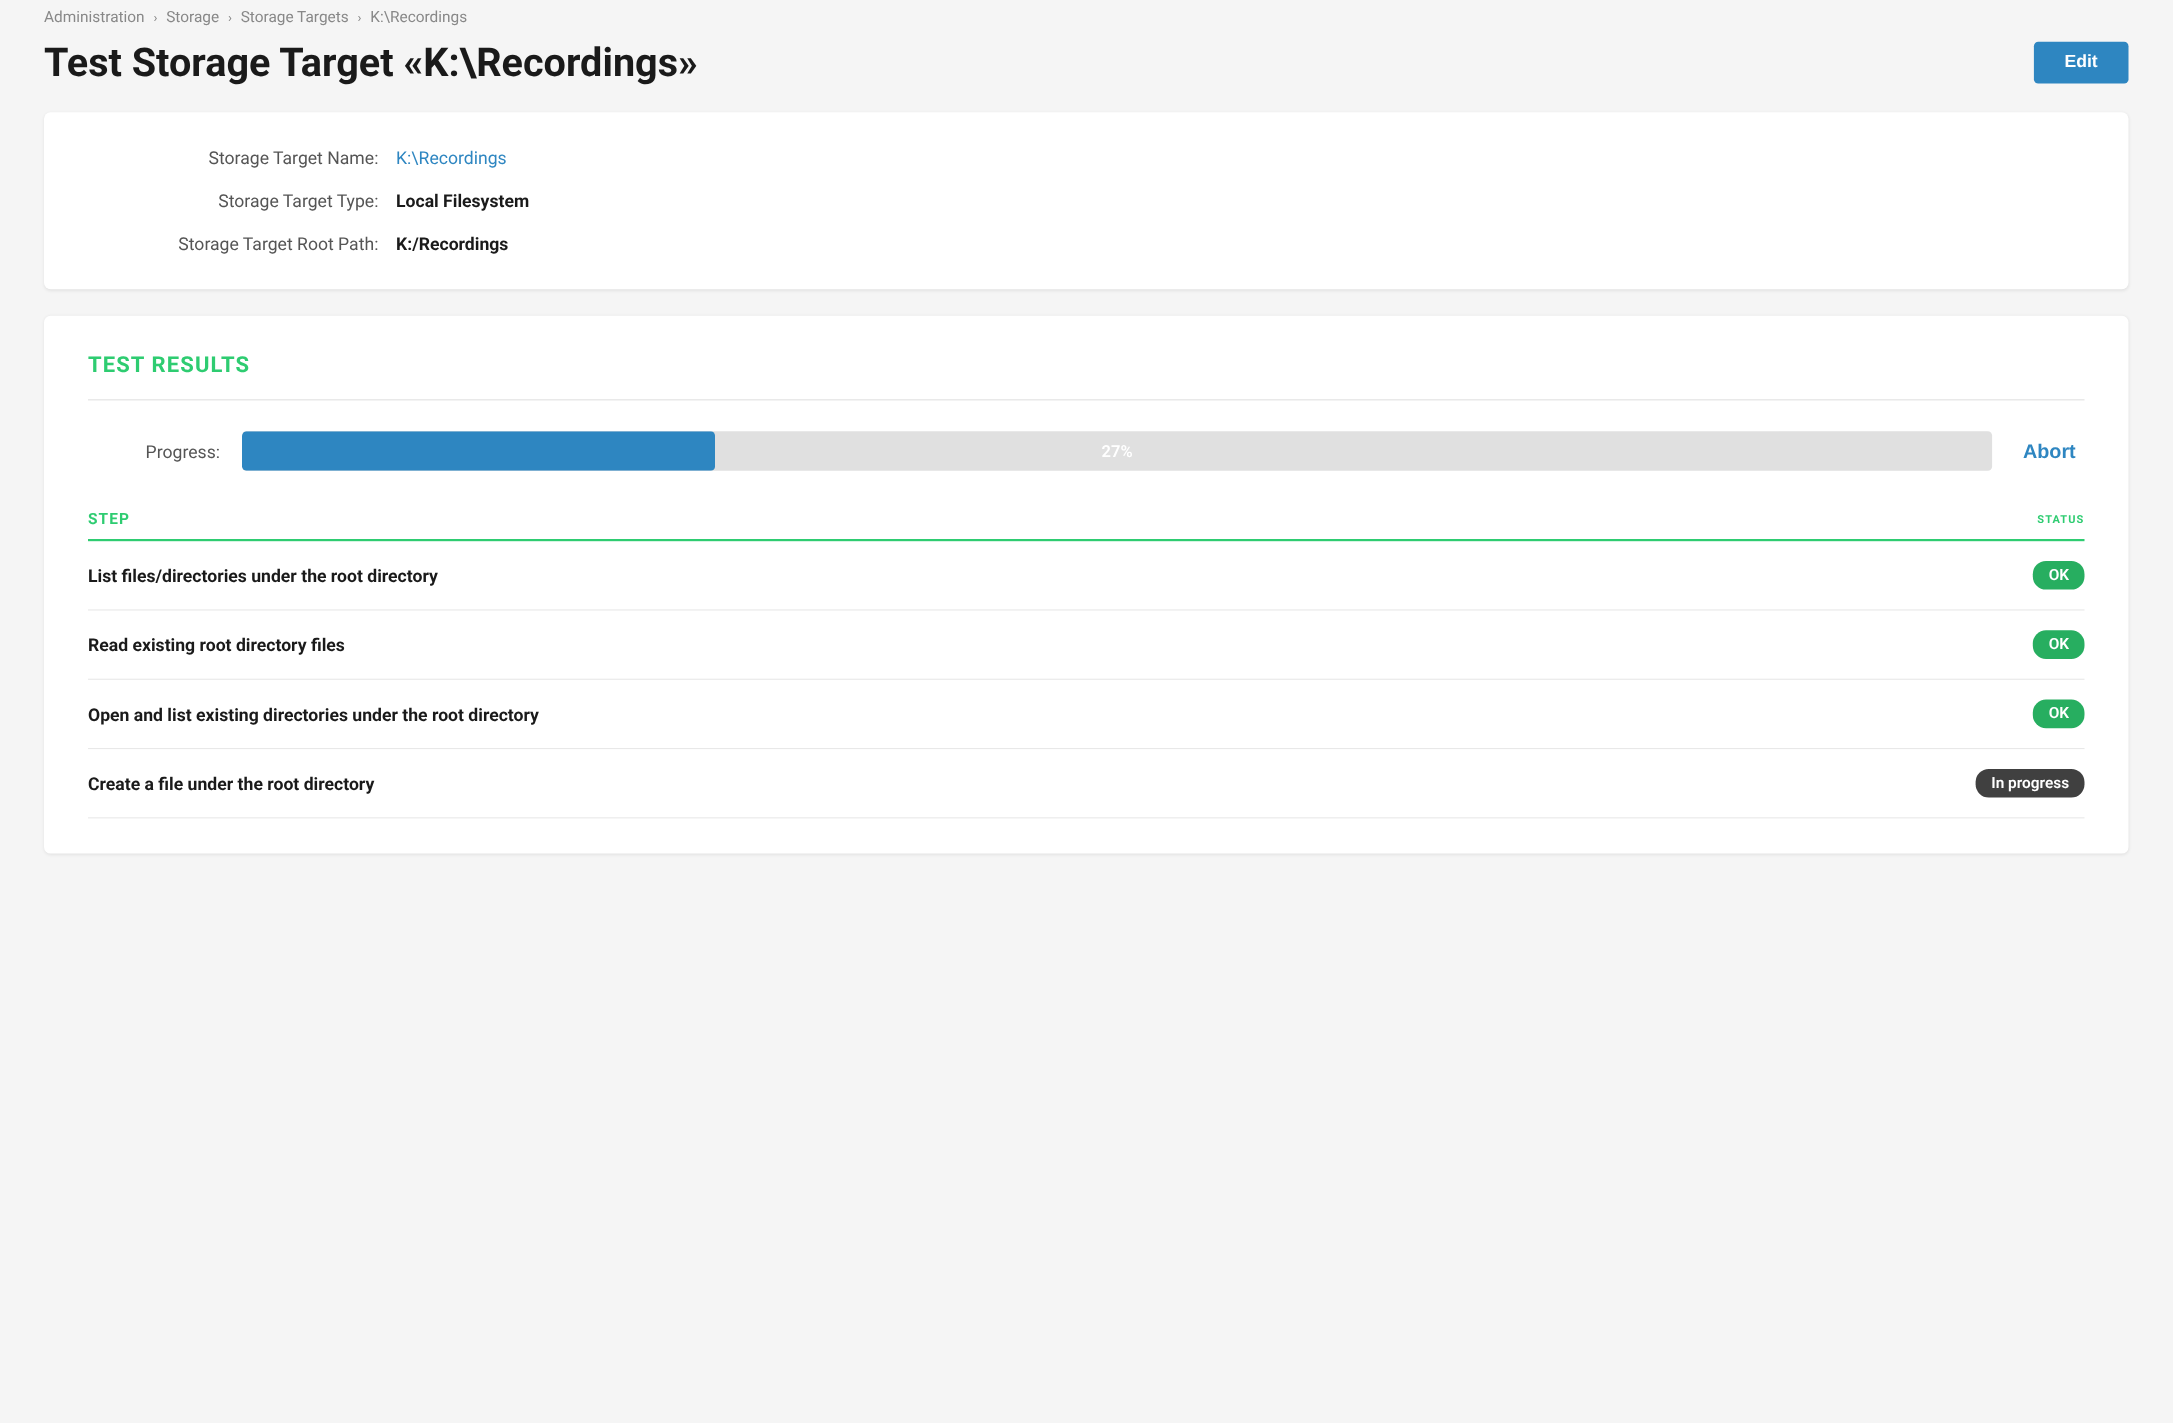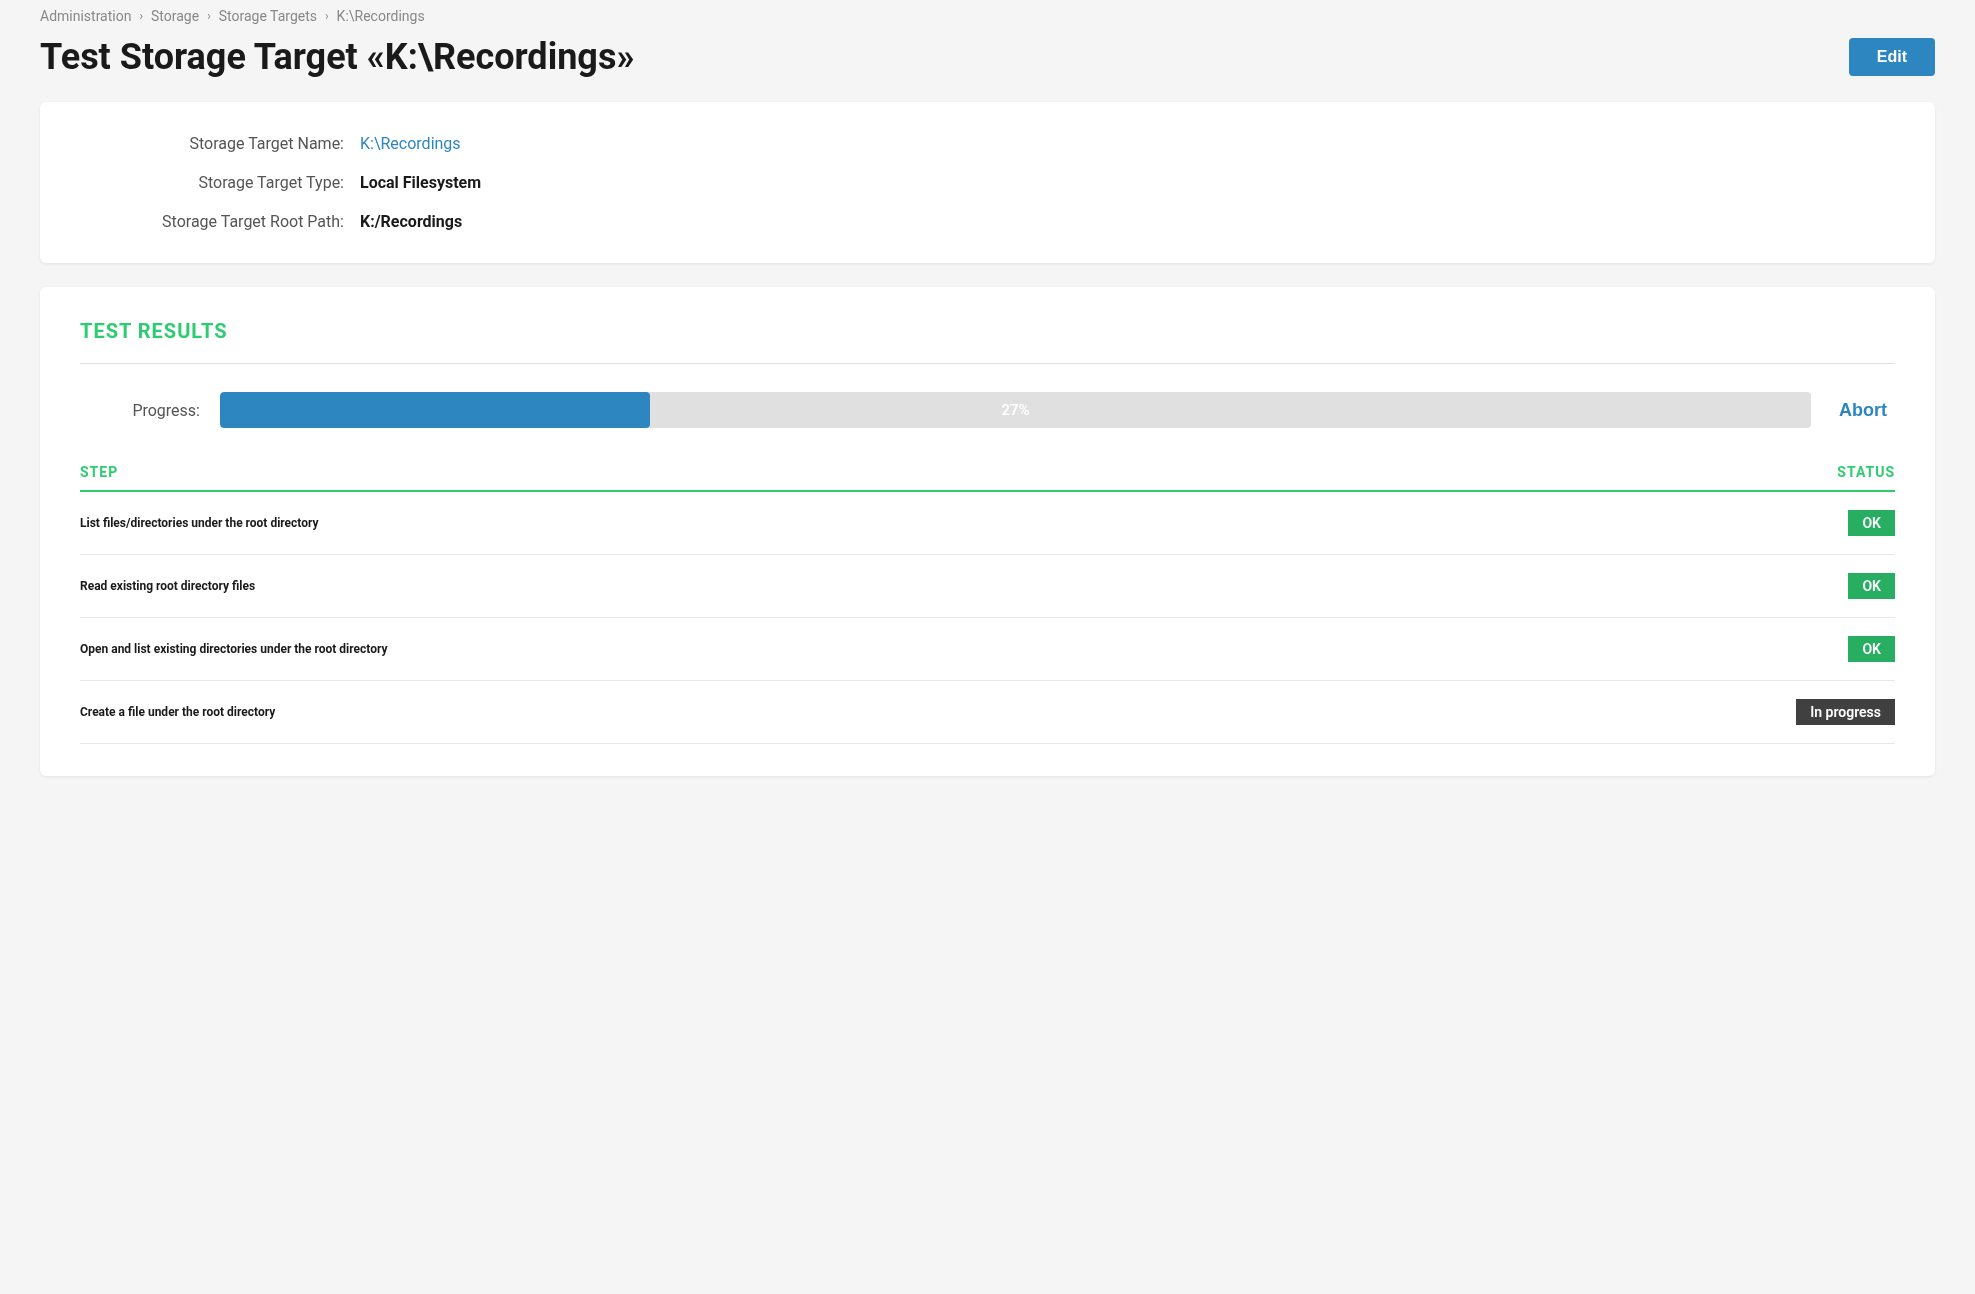--- a/index.html
+++ b/index.html
@@ -189,43 +189,43 @@
     }
 
     .steps-header-step {
       font-size: 14px;
       font-weight: 700;
       color: #2ecc71;
       letter-spacing: 1px;
     }
 
     .steps-header-status {
-      font-size: 14px;
+      font-size: 10px;
       font-weight: 700;
       color: #2ecc71;
       letter-spacing: 1px;
     }
 
     .step-row {
       display: flex;
       justify-content: space-between;
       align-items: center;
       padding: 18px 0;
       border-bottom: 1px solid #e8e8e8;
     }
 
     .step-name {
-      font-size: 12px;
+      font-size: 16px;
       font-weight: 700;
       color: #1a1a1a;
     }
 
     .status-badge {
       padding: 5px 14px;
-      border-radius: 0;
+      border-radius: 12px;
       font-size: 14px;
       font-weight: 600;
       color: white;
     }
 
     .status-ok {
       background: #27ae60;
     }
 
     .status-in-progress {

